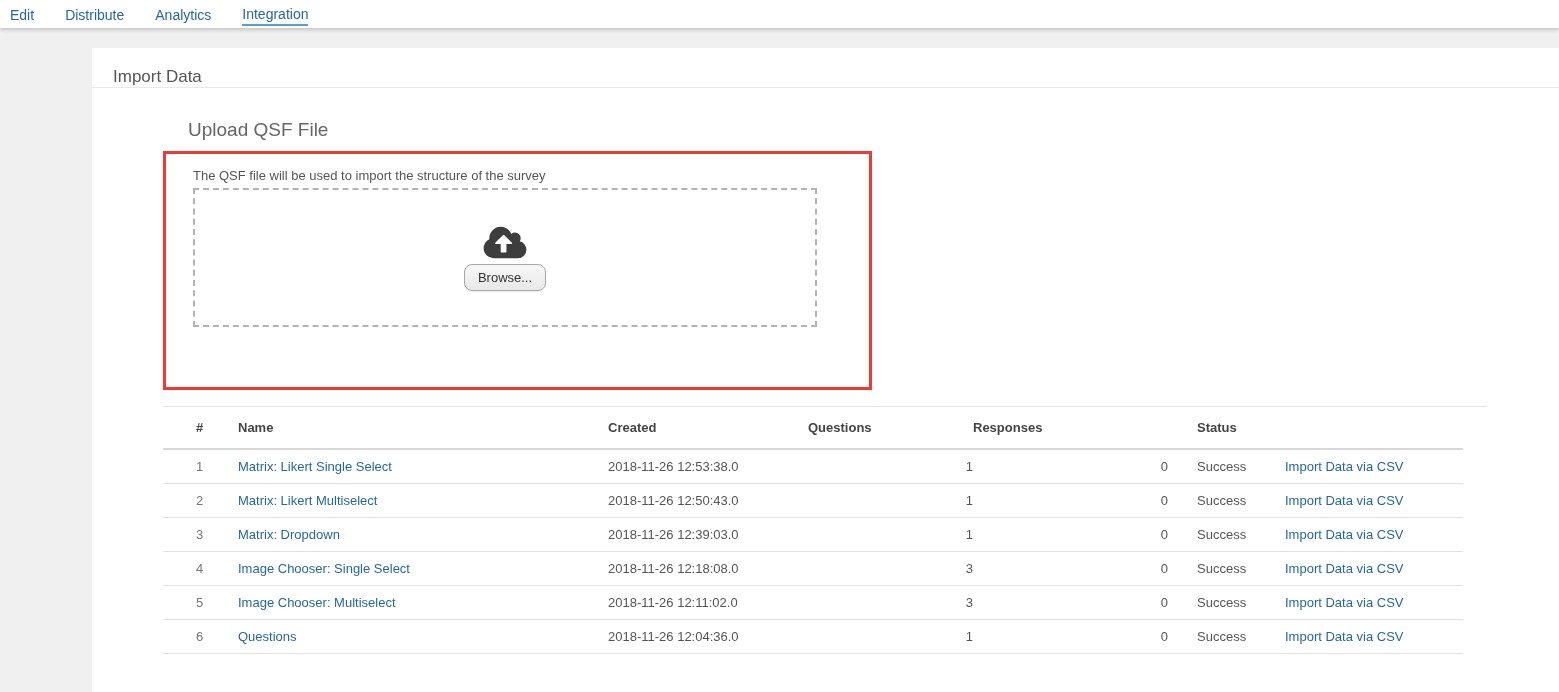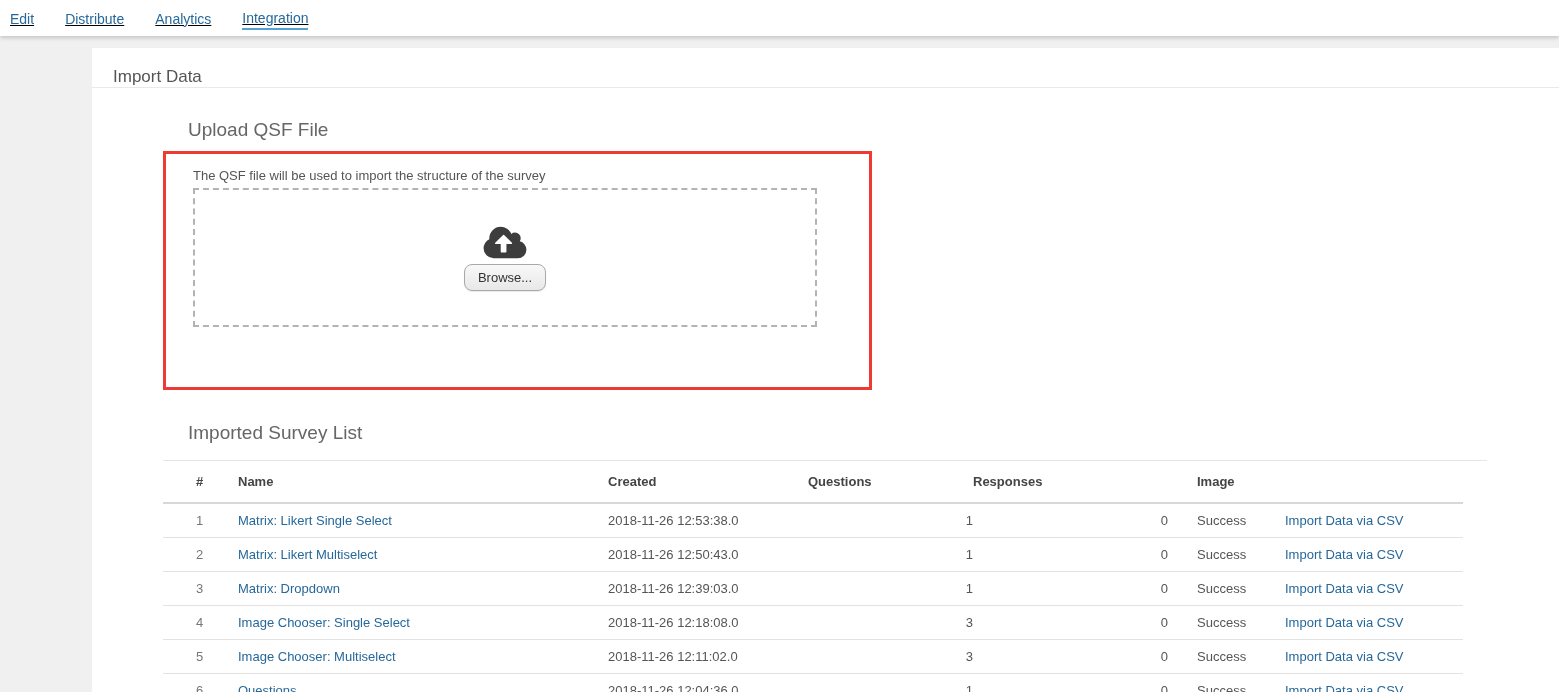--- a/index.html
+++ b/index.html
@@ -6,25 +6,25 @@
   html,body { margin:0; padding:0; }
   body {
     width:1559px; height:692px;
     background:#f0f0f0;
     font-family:"Liberation Sans", sans-serif;
     position:relative; overflow:hidden;
   }
 
   
   .topnav {
-    position:absolute; top:0; left:0; width:1559px; height:36px;
+    position:absolute; top:0; left:0; width:1559px; height:28px;
     background:#ffffff;
     box-shadow:0 2px 4px rgba(0,0,0,0.18);
     display:flex; align-items:center;
-    padding-left:10px; z-index:5;text-decoration:underline;
+    padding-left:10px; z-index:5;
   }
   .nav-item {
     font-size:14px; color:#26689a; margin-right:31px;
     cursor:pointer; padding:2px 0 1px; line-height:18px;
   }
   .nav-item.active { border-bottom:2px solid #55a1d1; }
 
   
   .card {
     position:absolute; top:48px; left:92px; right:0; bottom:0;
@@ -123,42 +123,41 @@
     <p class="upload-desc">The QSF file will be used to import the structure of the survey</p>
 
     <div class="dropzone">
       <svg class="cloud-icon" viewBox="0 0 1920 1792" aria-hidden="true">
         <path d="M1280 864q0-14-9-23l-352-352q-9-9-23-9t-23 9l-351 351q-10 12-10 24 0 14 9 23t23 9h224v352q0 13 9.5 22.5t22.5 9.5h192q13 0 22.5-9.5t9.5-22.5v-352h224q13 0 22.5-9.5t9.5-22.5zm640 288q0 159-112.5 271.5t-271.5 112.5h-1088q-185 0-316.5-131.5t-131.5-316.5q0-130 70-240t188-165q-2-30-2-43 0-212 150-362t362-150q156 0 285.5 87t188.5 231q71-62 166-62 106 0 181 75t75 181q0 76-41 138 130 31 213.5 135.5t83.5 238.5z"></path>
       </svg>
       <button class="browse-btn">Browse...</button>
     </div>
   </div>
 
-  <h2 class="section-title list-title">Imported Survey List</h2>
 
   <div class="list-divider"></div>
 
   <table class="survey-table">
     <colgroup>
       <col style="width:75px">
         <col style="width:370px">
         <col style="width:200px">
       <col style="width:165px">
         <col style="width:195px">
         <col style="width:117px">
       <col style="width:178px">
     </colgroup>
     <thead>
       <tr>
         <th class="col-num">#</th>
         <th>Name</th>
         <th>Created</th>
         <th class="col-q">Questions</th>
         <th class="col-r">Responses</th>
-        <th class="col-status">Image</th>
+        <th class="col-status">Status</th>
         <th></th>
       </tr>
     </thead>
     <tbody>
 
         <tr>
           <td class="col-num">1</td>
           <td><a class="tbl-link">Matrix: Likert Single Select</a></td>
           <td>2018-11-26 12:53:38.0</td>
           <td class="col-q">1</td>

